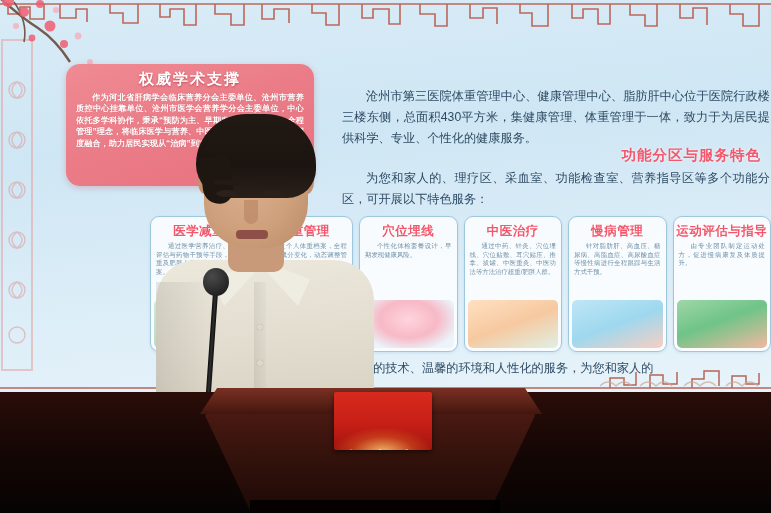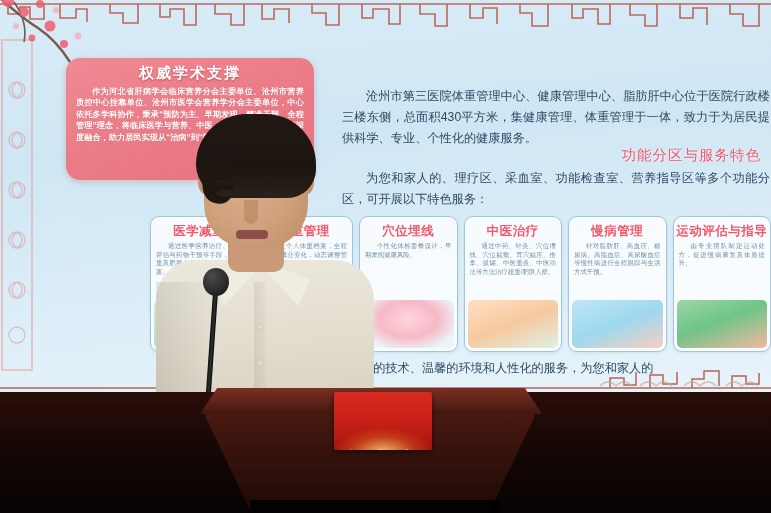--- a/index.html
+++ b/index.html
@@ -19,36 +19,36 @@
   .left-orn{position:absolute;left:0;top:0;width:40px;height:392px;opacity:.55;}
   .blossom{position:absolute;opacity:.9;}
 
   
   #title{position:absolute;left:352px;top:24px;width:360px;height:42px;
     font-size:35px;line-height:42px;font-weight:bold;letter-spacing:3px;
     color:#f4576b;text-align:center;
     text-shadow:0 0 3px rgba(255,255,255,.85),0 1px 2px rgba(220,60,80,.35);}
 
   
-  #redpanel{position:absolute;left:66px;top:58px;width:248px;height:122px;
+  #redpanel{position:absolute;left:66px;top:64px;width:248px;height:122px;
     border-radius:14px;background:linear-gradient(160deg,#ef8a93 0%,#ea7b87 50%,#e8727f 100%);
     box-shadow:0 2px 6px rgba(180,60,70,.25);overflow:hidden;}
   #redpanel .rp-title{position:absolute;left:0;top:6px;width:248px;text-align:center;
     font-size:15px;font-weight:bold;color:#fff;letter-spacing:2px;
     text-shadow:0 1px 2px rgba(160,40,50,.6);}
   #redpanel .rp-body{position:absolute;left:10px;top:28px;width:228px;
     font-size:8.2px;line-height:11.4px;color:#fff;font-weight:bold;text-align:justify;
     text-indent:16px;text-shadow:0 0 1px rgba(180,60,70,.5);}
 
   
   .body-p{position:absolute;color:#2d4a63;font-size:12.2px;line-height:21px;
     text-align:justify;text-indent:24px;}
   #p1{left:342px;top:86px;width:428px;}
   #sub-red{position:absolute;right:10px;top:146px;width:300px;text-align:right;
-    font-size:14.5px;font-weight:normal;color:#f4576b;letter-spacing:1px;
+    font-size:14.5px;font-weight:bold;color:#f4576b;letter-spacing:1px;
     text-shadow:0 0 3px rgba(255,255,255,.8);}
   #p2{left:342px;top:168px;width:428px;}
   #p3{position:absolute;left:300px;top:358px;width:471px;color:#2d4a63;
     font-size:12.2px;line-height:20px;text-align:left;}
 
   
   #cards{position:absolute;left:150px;top:216px;width:621px;height:136px;display:flex;gap:6px;}
   .card{position:relative;flex:1;background:rgba(255,255,255,.80);
     border:1px solid #9ec7de;border-radius:9px;overflow:hidden;
     box-shadow:0 1px 3px rgba(100,150,180,.18);}

